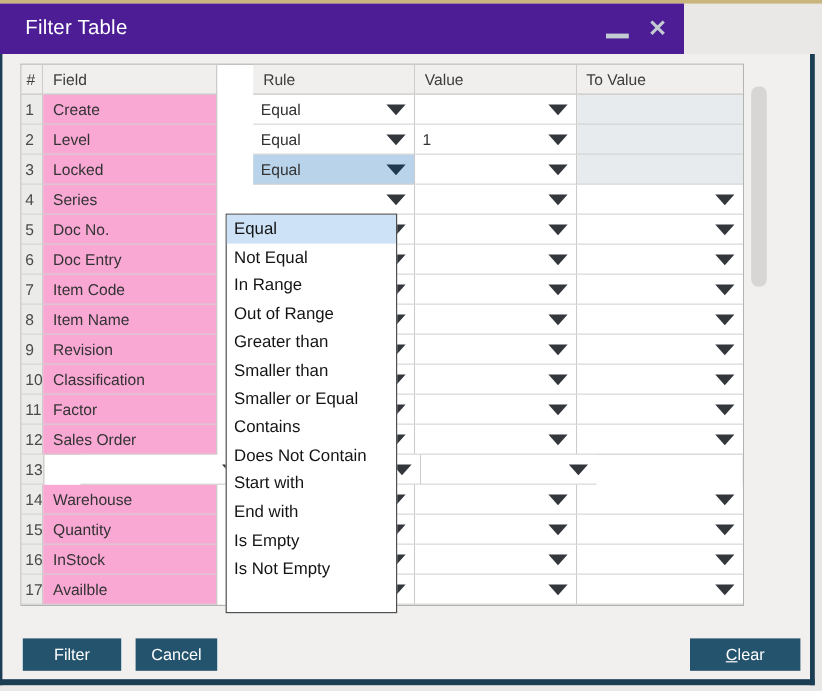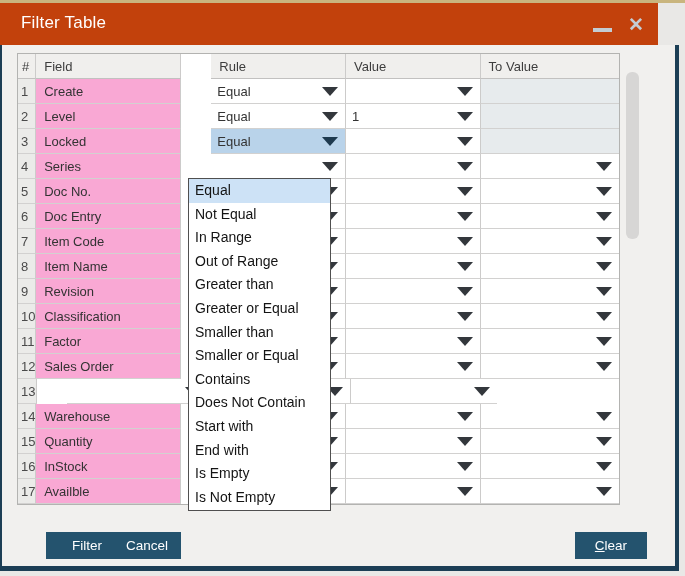--- a/index.html
+++ b/index.html
@@ -7,21 +7,21 @@
   body {
     font-family:"Liberation Sans", sans-serif;
     background:#e9e8e6;
     position:relative;
     overflow:hidden;
   }
   .canvas { position:absolute; left:0; top:0; width:685px; height:576px; }
 
   
   .accent-top { position:absolute; left:0; top:0; width:685px; height:3px; background:#c9b57e; }
-  .titlebar { position:absolute; left:0; top:3px; width:658px; height:42px; background:#c2410c; }
+  .titlebar { position:absolute; left:0; top:3px; width:570px; height:42px; background:#4c1d95; }
   .title { position:absolute; left:21px; top:10px; font-size:17px; color:#ffffff; letter-spacing:0.2px; }
   .win-btns { position:absolute; right:14px; top:0; height:42px; display:flex; align-items:center; gap:16px; }
   .min-glyph { width:19px; height:4px; background:#c3ccd3; margin-top:12px; }
   .close-glyph { font-size:19px; font-weight:bold; color:#c3ccd3; line-height:1; }
 
   .body-bg { position:absolute; left:2px; top:45px; width:673px; height:521px; background:#f1f0ee; }
   .frame-left  { position:absolute; left:0; top:45px; width:2px; height:526px; background:#1c3e55; }
   .frame-right { position:absolute; left:675px; top:45px; width:4px; height:526px; background:#1c3e55; }
   .frame-bottom{ position:absolute; left:0; top:566px; width:679px; height:5px; background:#1c3e55; }
 
@@ -75,23 +75,23 @@
     background:#d7d6d5; border-radius:6px;
   }
 
   
   .btn {
     position:absolute; top:532px; height:27px;
     background:#24536e; color:#ffffff; font-size:13.5px;
     display:flex; align-items:center; justify-content:center;
     cursor:default;
   }
-  .btn-filter { left:19px;  width:82px;margin-left:27px; }
+  .btn-filter { left:19px;  width:82px; }
   .btn-cancel { left:113px; width:68px; }
-  .btn-clear  { left:575px; width:72px; }
+  .btn-clear  { left:575px; width:92px; }
   .u { text-decoration:underline; }
 </style>
 </head>
 <body>
 
 <div class="canvas">
 
   <div class="accent-top"></div>
 
   <div class="titlebar">
@@ -482,21 +482,20 @@
     </div>
   </div>
   </div>
 
   <div class="dropdown" id="dd-host">
       <div class="dd-item hl">Equal</div>
       <div class="dd-item">Not Equal</div>
       <div class="dd-item">In Range</div>
       <div class="dd-item">Out of Range</div>
       <div class="dd-item">Greater than</div>
-      <div class="dd-item">Greater or Equal</div>
       <div class="dd-item">Smaller than</div>
       <div class="dd-item">Smaller or Equal</div>
       <div class="dd-item">Contains</div>
       <div class="dd-item">Does Not Contain</div>
       <div class="dd-item">Start with</div>
       <div class="dd-item">End with</div>
       <div class="dd-item">Is Empty</div>
       <div class="dd-item">Is Not Empty</div>
     </div>
 

